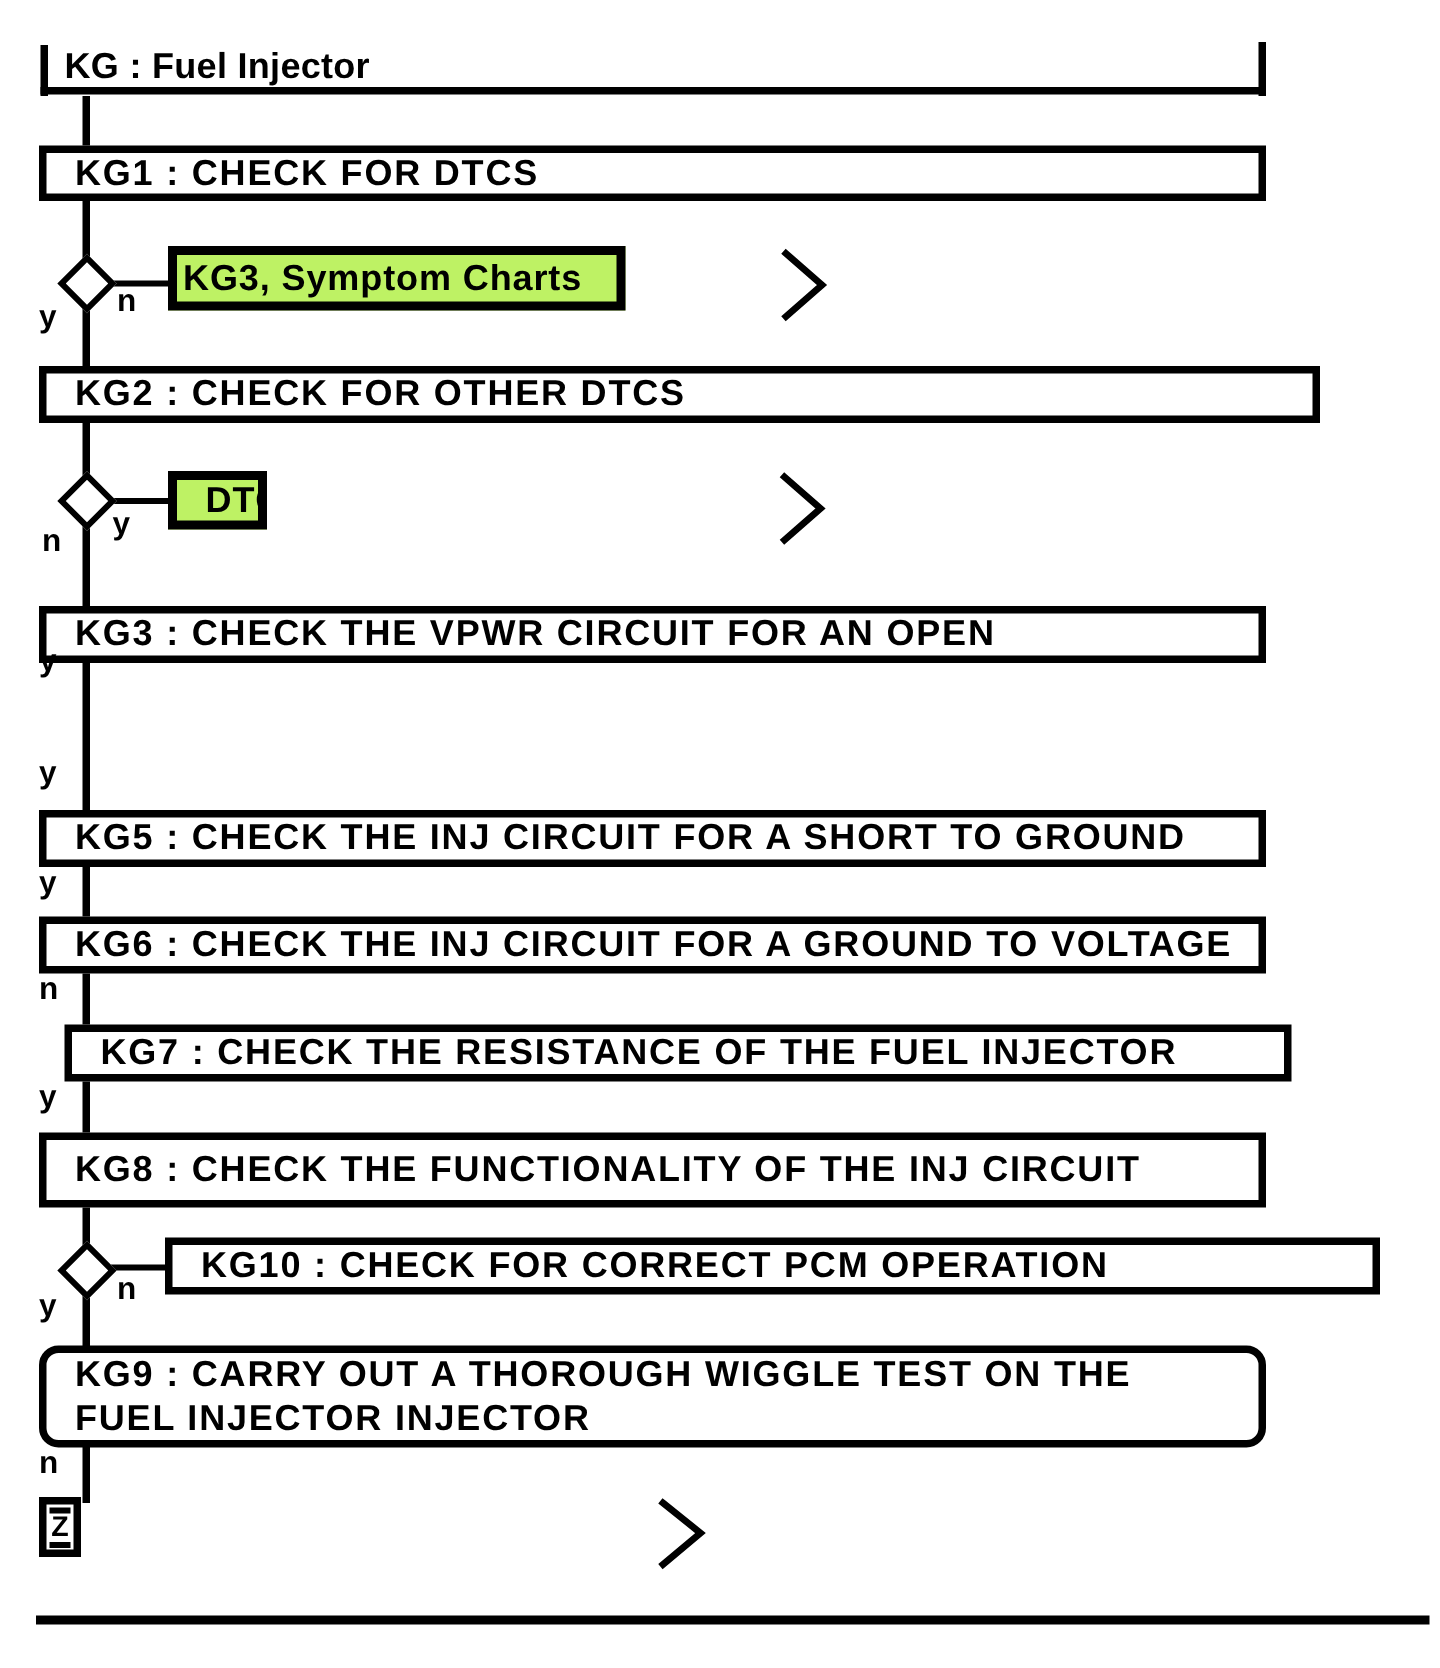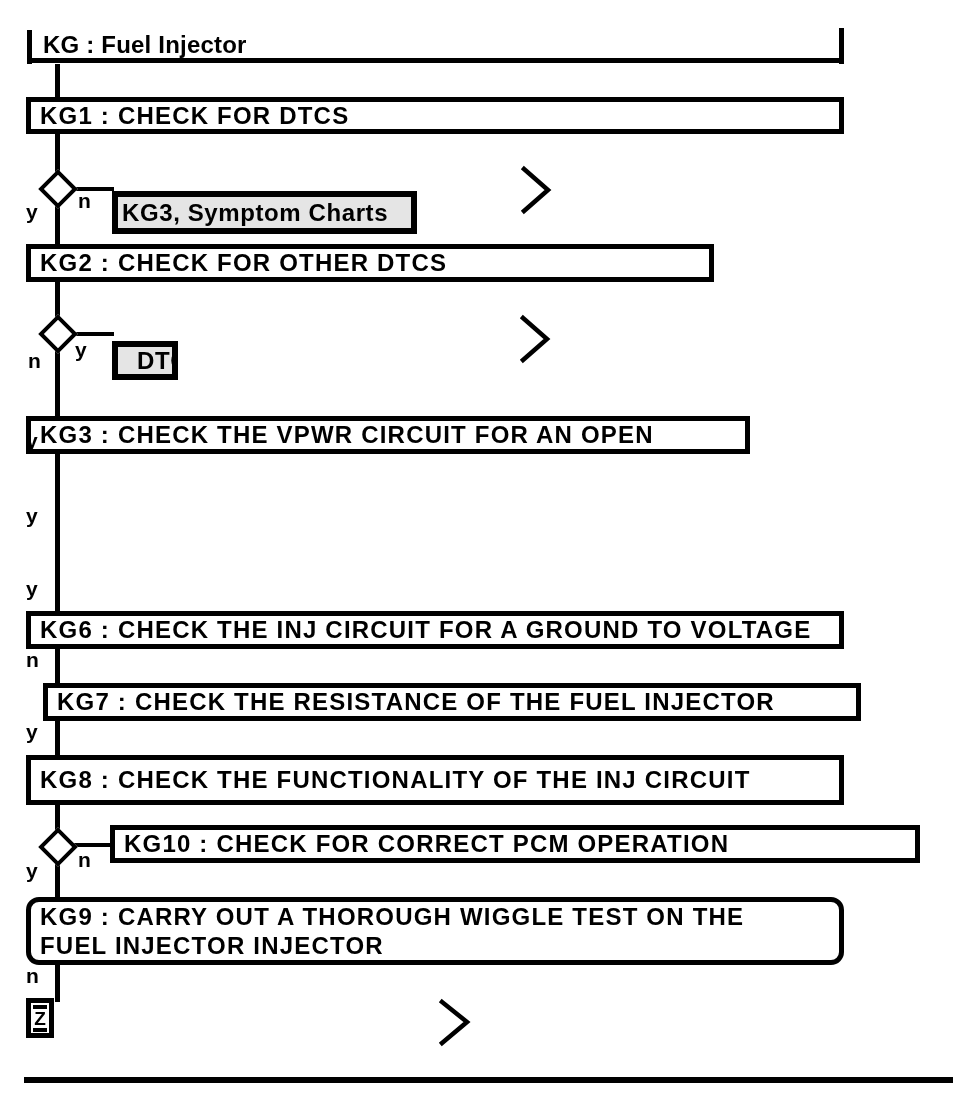--- a/index.html
+++ b/index.html
@@ -7,27 +7,27 @@
     position:relative;width:960px;height:1112px;background:#ffffff;overflow:hidden;
     font-family:"Liberation Sans",sans-serif;color:#000;
   }
   .abs{position:absolute;}
   .vline{position:absolute;background:#000;z-index:1;}
   .hline{position:absolute;background:#000;z-index:1;}
   .box{
     position:absolute;box-sizing:border-box;background:#fff;border:5px solid #000;
     display:flex;align-items:center;z-index:2;
     font-weight:bold;font-size:24px;letter-spacing:1.2px;white-space:nowrap;
-    padding-left:9px;overflow:hidden;
+    padding-left:19px;overflow:hidden;
   }
   .sbox{
-    position:absolute;box-sizing:border-box;background:#e5e5e5;border:6px solid #000;
+    position:absolute;box-sizing:border-box;background:#bef264;border:6px solid #000;
     display:flex;align-items:center;z-index:2;
     font-weight:bold;font-size:24px;letter-spacing:0.6px;white-space:nowrap;
-    padding-left:4px;overflow:hidden;margin-top:27px;
+    padding-left:4px;overflow:hidden;
   }
   .multi{flex-direction:column;align-items:flex-start;justify-content:center;line-height:29px;}
   .diamond{
     position:absolute;box-sizing:content-box;width:20px;height:20px;background:#fff;
     border:4px solid #000;transform:rotate(45deg);z-index:3;
   }
   .lbl{
     position:absolute;font-weight:bold;font-size:21px;line-height:20px;z-index:4;
   }
   .title-text{
@@ -65,42 +65,45 @@
   <div class="lbl" style="left:26px;top:202px;">y</div>
   <div class="lbl" style="left:78px;top:191px;">n</div>
   <div class="hline" style="left:74px;top:187px;width:40px;height:4px;"></div>
   <div class="sbox" style="left:112px;top:164px;width:305px;height:43px;">
     <span>KG3, Symptom Charts</span>
   </div>
   <svg class="chev" style="left:518px;top:163px;" width="36" height="54" viewBox="0 0 36 54">
     <polyline points="6,6 30,27 6,48" fill="none" stroke="#000" stroke-width="4.5" stroke-linecap="square"></polyline>
   </svg>
 
-  <div class="box" style="left:26px;top:244px;width:688px;height:38px;">
+  <div class="box" style="left:26px;top:244px;width:854px;height:38px;">
     <span>KG2 : CHECK FOR OTHER DTCS</span>
   </div>
 
   <div class="diamond" style="left:44px;top:320px;"></div>
   <div class="lbl" style="left:28px;top:351px;">n</div>
   <div class="lbl" style="left:75px;top:340px;">y</div>
   <div class="hline" style="left:74px;top:332px;width:40px;height:4px;"></div>
   <div class="sbox" style="left:112px;top:314px;width:66px;height:39px;padding-left:19px;">
     <span>DTC</span>
   </div>
   <svg class="chev" style="left:517px;top:312px;" width="36" height="54" viewBox="0 0 36 54">
     <polyline points="6,6 30,27 6,48" fill="none" stroke="#000" stroke-width="4.5" stroke-linecap="square"></polyline>
   </svg>
 
-  <div class="box" style="left:26px;top:416px;width:724px;height:38px;">
+  <div class="box" style="left:26px;top:404px;width:818px;height:38px;">
     <span>KG3 : CHECK THE VPWR CIRCUIT FOR AN OPEN</span>
   </div>
   <div class="lbl" style="left:26px;top:431px;">y</div>
 
   <div class="lbl" style="left:26px;top:506px;">y</div>
 
+  <div class="box" style="left:26px;top:540px;width:818px;height:38px;">
+    <span>KG5 : CHECK THE INJ CIRCUIT FOR A SHORT TO GROUND</span>
+  </div>
   <div class="lbl" style="left:26px;top:579px;">y</div>
 
   <div class="box" style="left:26px;top:611px;width:818px;height:38px;">
     <span>KG6 : CHECK THE INJ CIRCUIT FOR A GROUND TO VOLTAGE</span>
   </div>
   <div class="lbl" style="left:26px;top:650px;">n</div>
 
   <div class="box" style="left:43px;top:683px;width:818px;height:38px;">
     <span>KG7 : CHECK THE RESISTANCE OF THE FUEL INJECTOR</span>
   </div>

